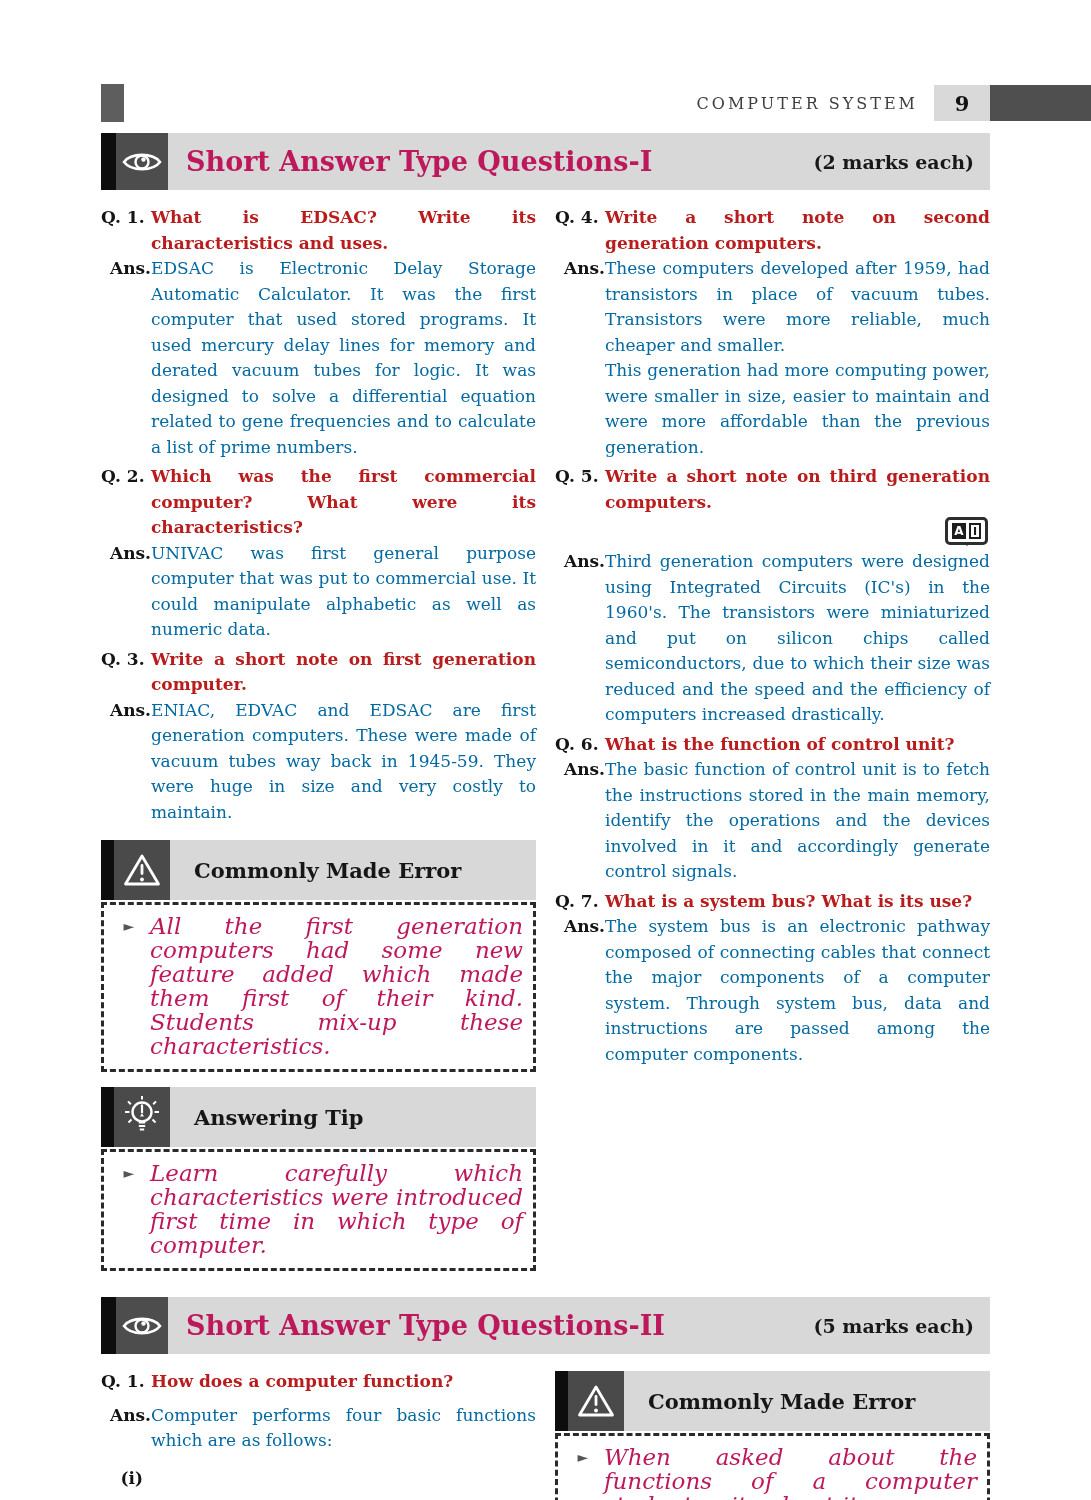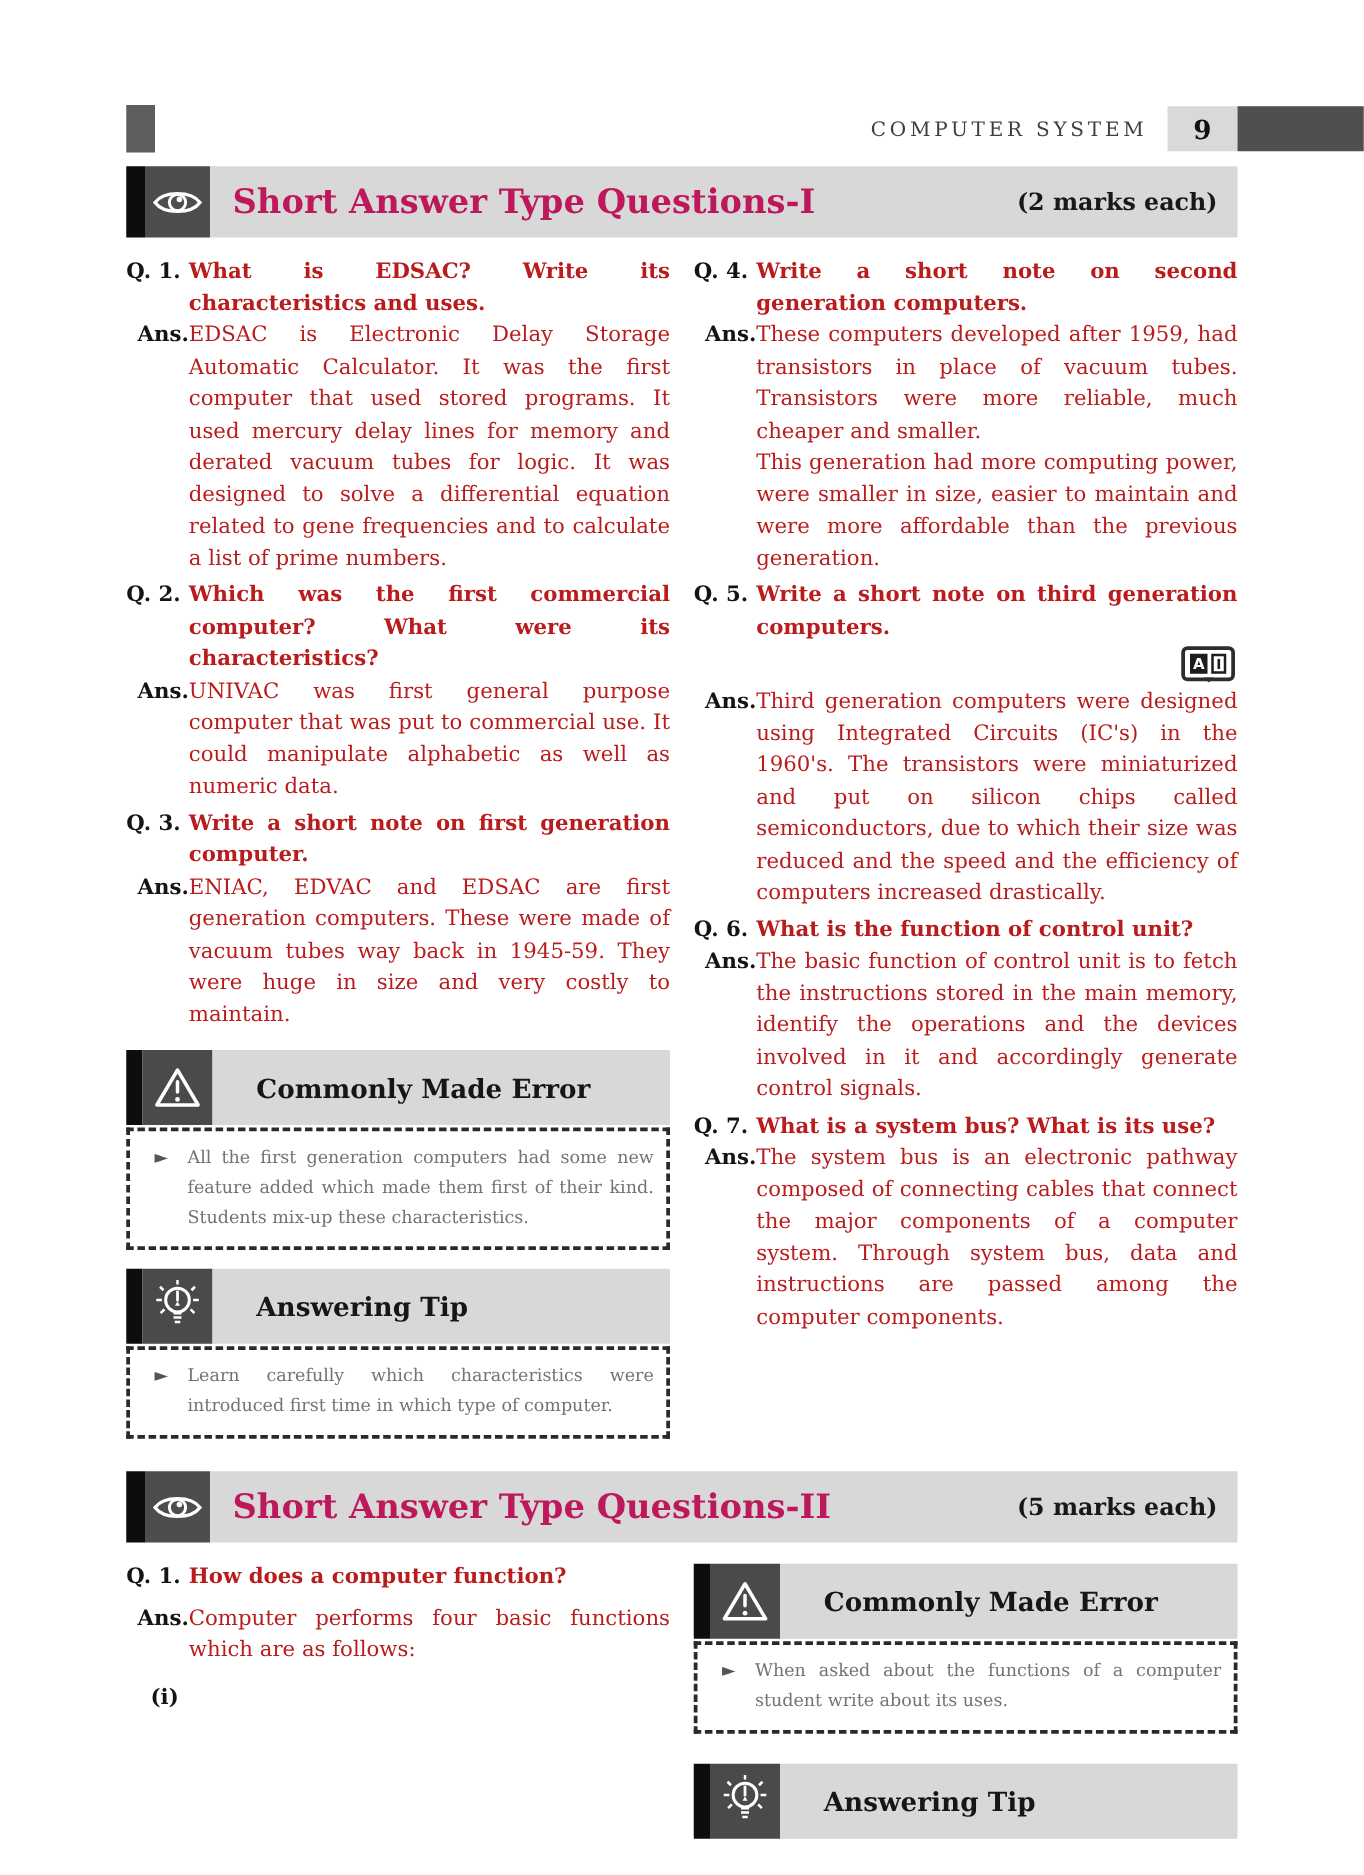--- a/index.html
+++ b/index.html
@@ -27,40 +27,40 @@
   
   .cols { display:flex; gap:19px; margin-top:15px; align-items:flex-start; }
   .col { width:435px; }
 
   
   .qa { margin-bottom:4px; }
   .row { display:flex; }
   .qlabel { width:50px; flex-shrink:0; font-weight:bold; color:#141414; font-size:17px; line-height:25.5px; }
   .qtext { flex:1; font-weight:bold; color:#b91c1c; font-size:17px; line-height:25.5px; text-align:justify; }
   .alabel { width:50px; flex-shrink:0; font-weight:bold; color:#141414; font-size:17px; line-height:25.5px; padding-left:9px; }
-  .atext { flex:1; color:#b91c1c; font-size:17px; line-height:25.5px; text-align:justify; }
+  .atext { flex:1; color:#0369a1; font-size:17px; line-height:25.5px; text-align:justify; }
   .atext .para + .para { margin-top:0; }
 
   
   .sub { display:flex; margin-top:10px; }
   .sub-num { width:48px; flex-shrink:0; text-align:right; padding-right:6px; font-weight:bold; color:#141414; font-size:17px; line-height:25.5px; }
   .sub-text { flex:1; color:#4e4e4e; font-size:17px; line-height:25.5px; text-align:justify; }
   .term { font-weight:bold; color:#141414; }
   .ans-intro { margin-bottom:2px; }
 
   
   .note-box { margin-top:15px; }
   .nb-header { display:flex; height:60px; }
   .nb-stripe { width:13px; background:#0d0d0d; }
   .nb-icon { width:56px; background:#4a4a4a; display:flex; align-items:center; justify-content:center; }
-  .nb-bar { flex:1; background:#d8d8d8; display:flex; align-items:center; padding-left:35px; }
+  .nb-bar { flex:1; background:#d8d8d8; display:flex; align-items:center; padding-left:24px; }
   .nb-title { font-size:21px; font-weight:bold; color:#161616; }
   .nb-body { border:3px dashed #2a2a2a; margin-top:2px; display:flex; padding:9px 8px 11px 4px; }
   .bullet { width:42px; flex-shrink:0; text-align:center; color:#555; font-size:14px; line-height:24px; font-family:"DejaVu Sans",sans-serif; }
-  .nb-text { flex:1; color:#737373; font-size:14px; line-height:24px; text-align:justify; padding-right:2px; }
+  .nb-text { flex:1; color:#be185d; font-size:23px; line-height:24px; text-align:justify; padding-right:2px;font-style:italic; }
 
   
   .ai-row { display:flex; justify-content:flex-end; margin:2px 2px 4px 0; }
   .ai-icon { display:inline-flex; border:3px solid #2e2e2e; border-radius:5px; padding:3px 4px; gap:3px; position:relative; background:#fff; }
   .ai-icon::after { content:""; position:absolute; bottom:-8px; left:50%; transform:translateX(-50%); border:4px solid transparent; border-top-color:#2e2e2e; }
   .ai-a { width:14px; height:16px; background:#1d1d1d; color:#fff; font-weight:bold; font-size:12px; display:flex; align-items:center; justify-content:center; font-family:"DejaVu Sans",sans-serif; }
   .ai-i { width:12px; height:16px; border:2px solid #1d1d1d; color:#1d1d1d; font-weight:bold; font-size:11px; display:flex; align-items:center; justify-content:center; font-family:"DejaVu Sans",sans-serif; }
 
   .s2-gap { margin-top:26px; }
 </style>

